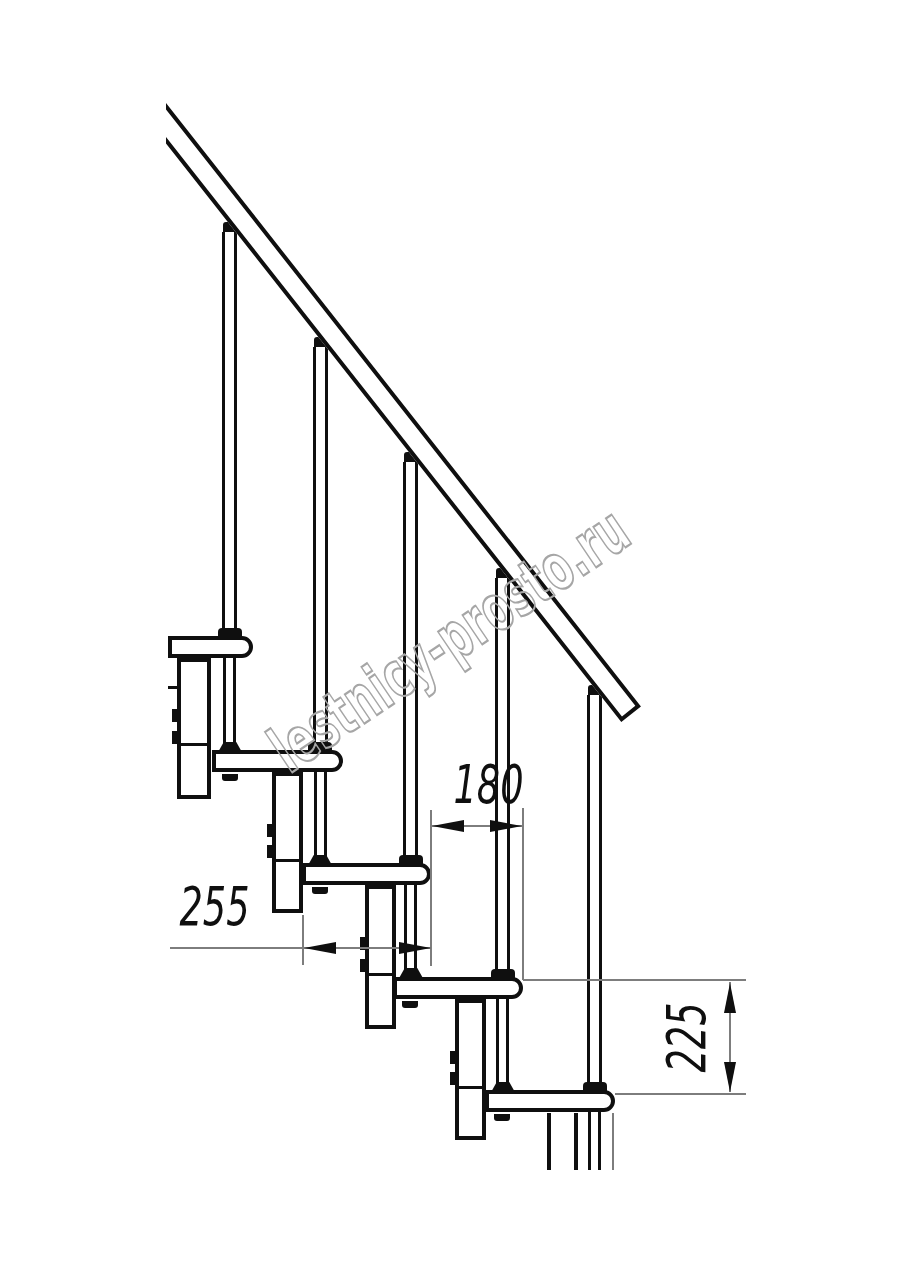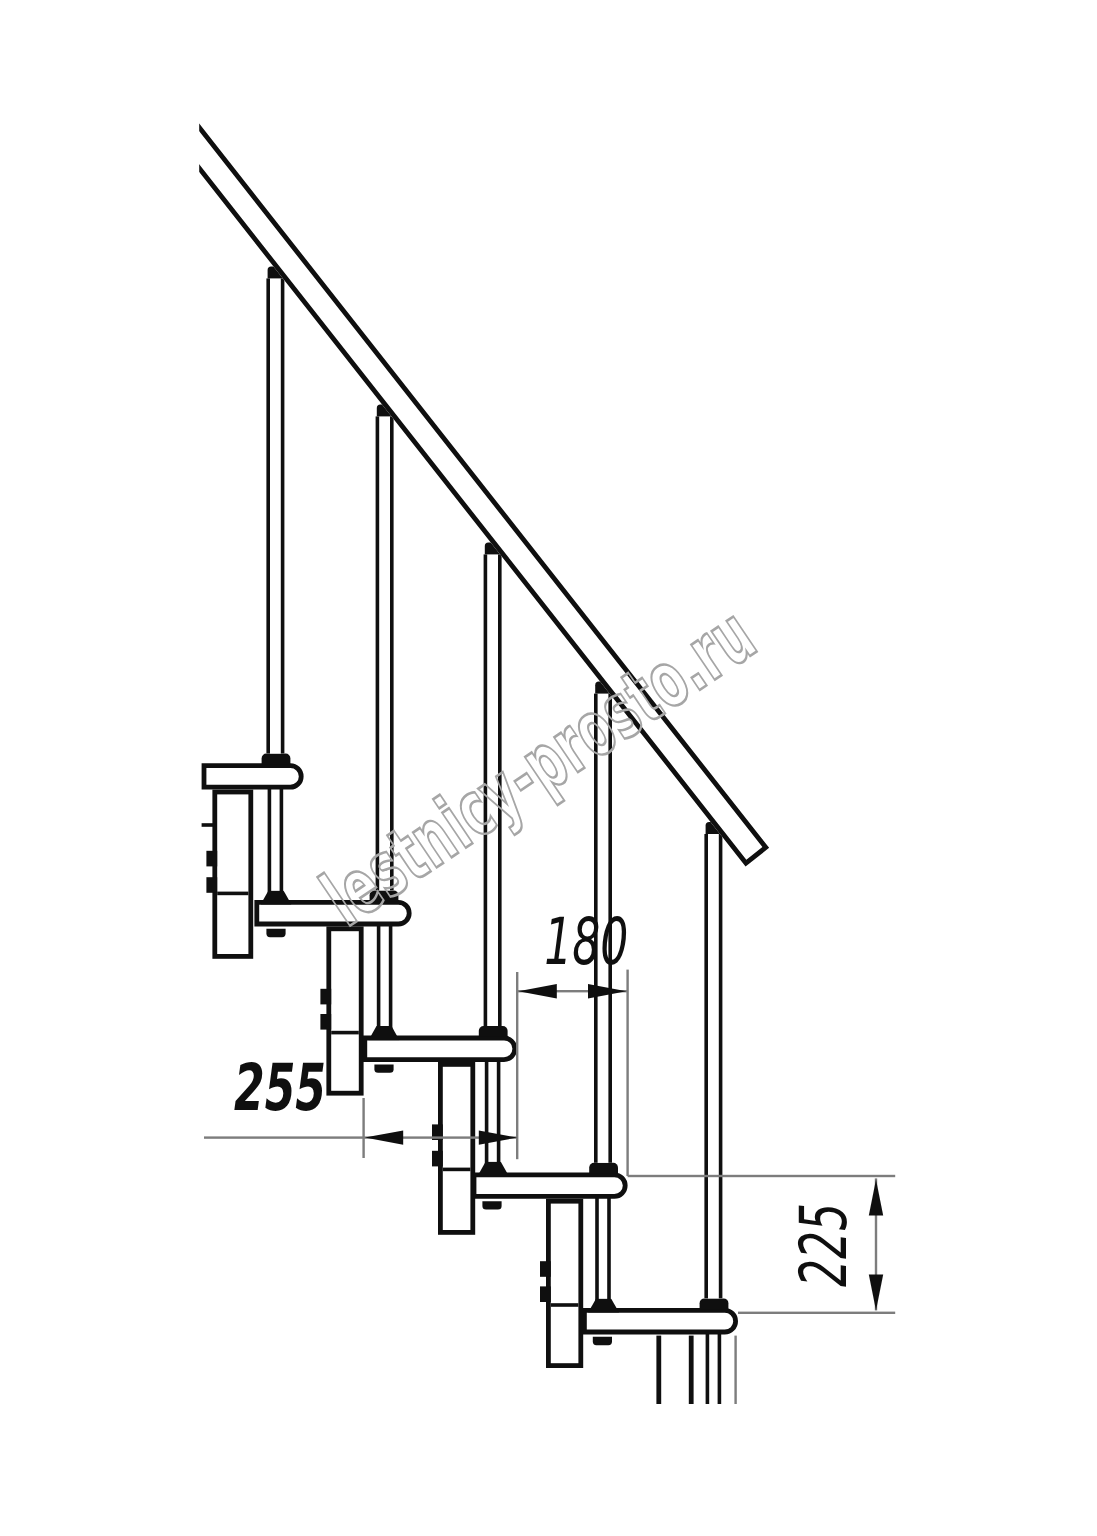--- a/index.html
+++ b/index.html
@@ -116,21 +116,21 @@
   <div class="arrow left" style="left:432px;top:820px;"></div>
   <div class="arrow right" style="left:490px;top:820px;"></div>
   <div class="dimtext" style="left:437px;top:760px;width:88px;">
     <span class="squeeze">180</span>
   </div>
 
   <div class="dimline" style="left:302px;top:915px;width:2px;height:50px;"></div>
   <div class="dimline" style="left:170px;top:947px;width:261px;height:2px;"></div>
   <div class="arrow left" style="left:304px;top:942px;"></div>
   <div class="arrow right" style="left:399px;top:942px;"></div>
-  <div class="dimtext" style="left:177px;top:882px;width:88px;font-weight:bold;">
+  <div class="dimtext" style="left:163px;top:882px;width:88px;">
     <span class="squeeze">255</span>
   </div>
 
   <div class="dimline" style="left:523px;top:979px;width:223px;height:2px;"></div>
   <div class="dimline" style="left:615px;top:1093px;width:131px;height:2px;"></div>
   <div class="dimline" style="left:612px;top:1113px;width:2px;height:57px;"></div>
   <div class="dimline" style="left:729px;top:982px;width:2px;height:110px;"></div>
   <div class="arrow up" style="left:724px;top:983px;"></div>
   <div class="arrow down" style="left:724px;top:1062px;"></div>
   <div class="dimtext vertical" style="left:622px;top:1015px;width:130px;height:44px;line-height:44px;">

